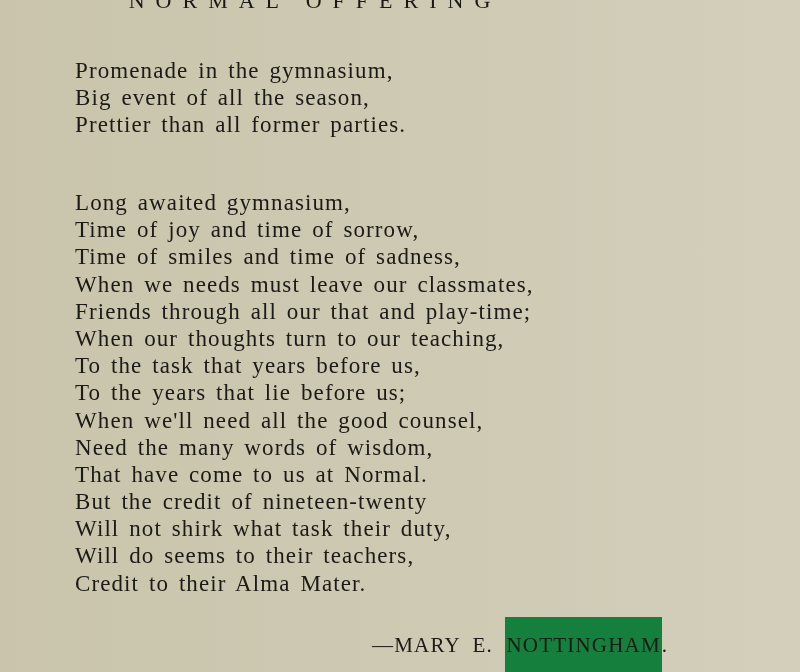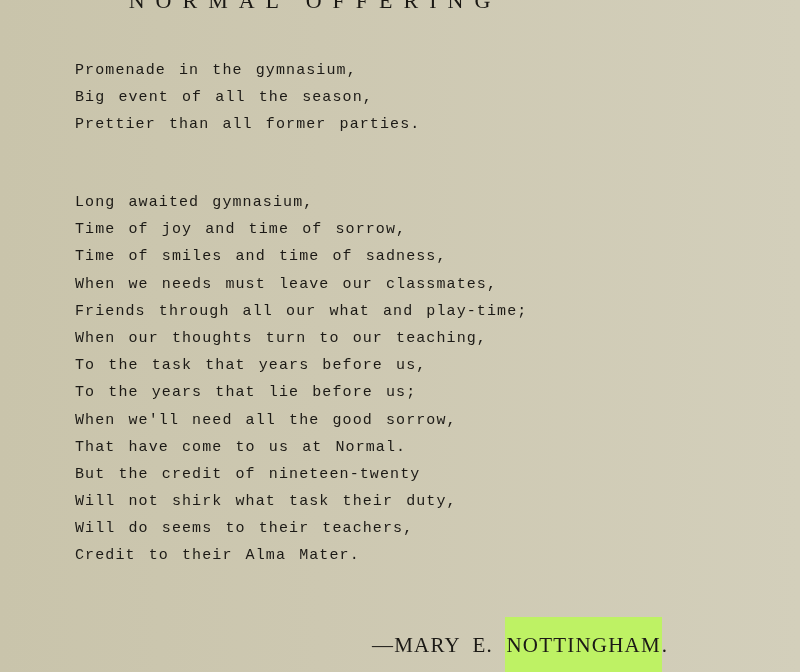--- a/index.html
+++ b/index.html
@@ -11,53 +11,54 @@
     position: relative;
   }
   .title {
     position: absolute; left: 0; top: -12px; width: 630px;
     text-align: center;
     font-size: 22px; letter-spacing: 11px; font-weight: normal;
     color: #1a1814;
   }
   .stanza { position: absolute; left: 75px; }
   .line {
-    font-size: 15px; line-height: 27.2px; height: 27.2px;
-    white-space: nowrap; letter-spacing: 1.1px; word-spacing: 3px; font-family: Liberation Mono, monospace;
+    font-size: 23px; line-height: 27.2px; height: 27.2px;
+    white-space: nowrap; letter-spacing: 1.1px; word-spacing: 3px;
   }
   #stanza-1 { top: 57px; }
   #stanza-2 { top: 189px; }
   .signature {
     position: absolute; left: 372px; top: 633px;
     font-size: 21px; letter-spacing: 1.2px; word-spacing: 6px;
     white-space: nowrap;
   }
-  .hl { background: #bef264; padding: 16px 1px; }
+  .hl { background: #15803d; padding: 16px 1px; }
 </style>
 </head>
 <body>
 
 <div class="title">NORMAL OFFERING</div>
 
 <div class="stanza" id="stanza-1">
   <div class="line">Promenade in the gymnasium,</div>
   <div class="line">Big event of all the season,</div>
   <div class="line">Prettier than all former parties.</div>
 </div>
 
 <div class="stanza" id="stanza-2">
   <div class="line">Long awaited gymnasium,</div>
   <div class="line">Time of joy and time of sorrow,</div>
   <div class="line">Time of smiles and time of sadness,</div>
   <div class="line">When we needs must leave our classmates,</div>
-  <div class="line">Friends through all our what and play-time;</div>
+  <div class="line">Friends through all our that and play-time;</div>
   <div class="line">When our thoughts turn to our teaching,</div>
   <div class="line">To the task that years before us,</div>
   <div class="line">To the years that lie before us;</div>
-  <div class="line">When we'll need all the good sorrow,</div>
+  <div class="line">When we'll need all the good counsel,</div>
+  <div class="line">Need the many words of wisdom,</div>
   <div class="line">That have come to us at Normal.</div>
   <div class="line">But the credit of nineteen-twenty</div>
   <div class="line">Will not shirk what task their duty,</div>
   <div class="line">Will do seems to their teachers,</div>
   <div class="line">Credit to their Alma Mater.</div>
 </div>
 
 <div class="signature"><span>—MARY E. </span><span class="hl">NOTTINGHAM</span><span>.</span></div>
 
 </body></html>

